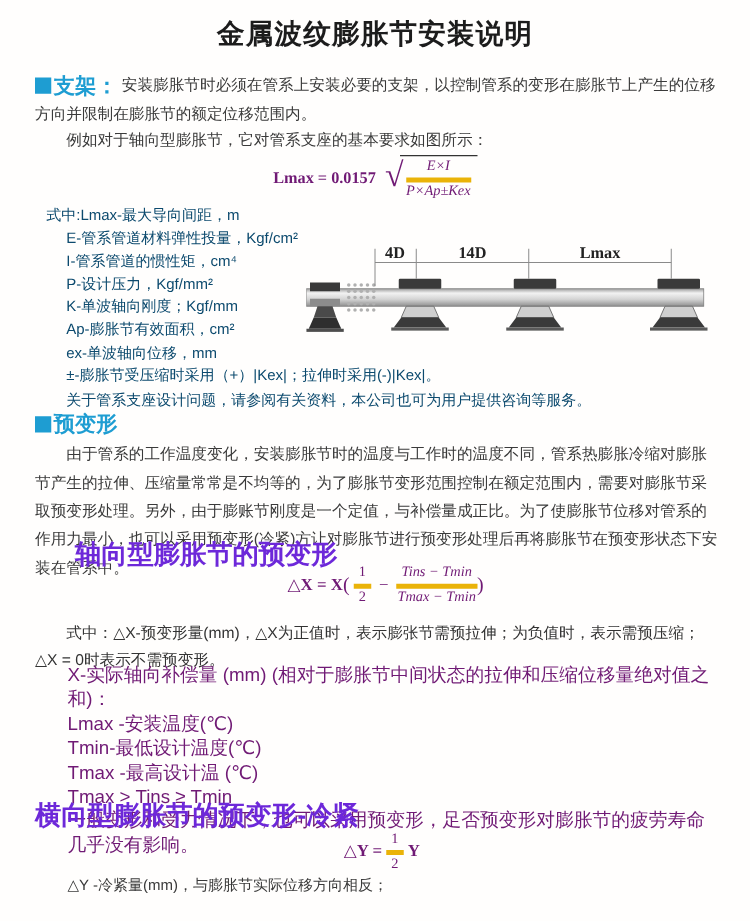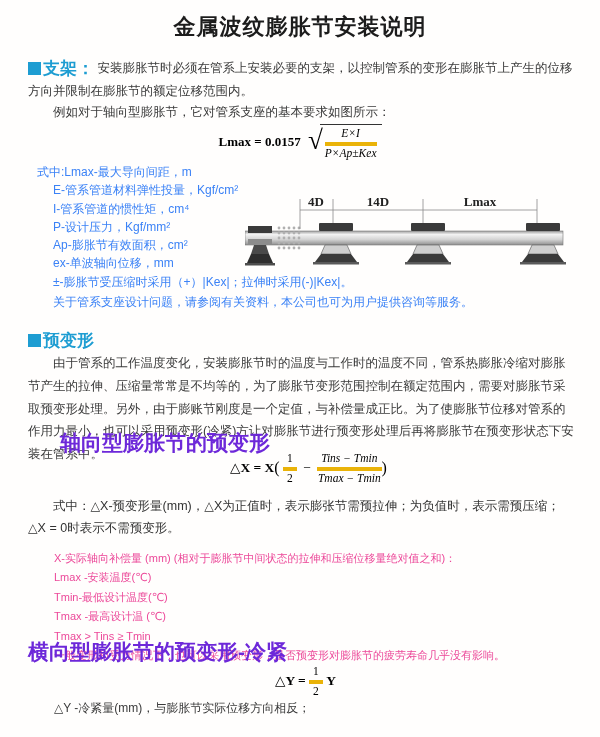--- a/index.html
+++ b/index.html
@@ -16,51 +16,51 @@
   }
   .body-txt{font-size:12.5px;line-height:22.5px;color:#3a3a3a;}
   .p1{top:57px;left:28px;width:547px;}
   .sq{
     display:inline-block;width:13px;height:13px;background:#1e9dd2;
     margin-right:2px;vertical-align:-1px;
   }
   .sec-head{color:#1e9dd2;font-weight:bold;font-size:17px;line-height:1;vertical-align:-2px;}
 
   
-  .formula{font-family:"Liberation Serif","DejaVu Serif",serif;color:#000000;}
+  .formula{font-family:"Liberation Serif","DejaVu Serif",serif;color:#701a75;}
   .f1{top:124px;left:150px;width:300px;text-align:center;font-size:13px;}
   .f-lhs{font-weight:bold;}
   .radical{display:inline-flex;align-items:flex-start;margin-left:4px;}
   .rad-sign{font-size:27px;line-height:1;font-weight:400;transform:translateY(3px);}
   .radicand{display:inline-block;border-top:1.4px solid #333;padding:2px 5px 0 5px;margin-left:-3px;}
   .frac{
     display:inline-block;vertical-align:middle;text-align:center;
     font-family:"Liberation Serif","DejaVu Serif",serif;
     font-style:italic;font-size:11.5px;line-height:1.2;
   }
   .frac .fn{display:block;border-bottom:4px solid #eab308;padding:0 4px 1px 4px;}
   .frac .fd{display:block;padding-top:1px;}
   .f2{top:452px;left:230px;width:220px;font-size:13.5px;}
   .f3{top:665px;left:275px;width:120px;font-size:13.5px;}
   .paren{font-size:16px;vertical-align:-1px;}
   .op{margin:0 3px;}
 
   
-  .vars{top:163px;left:37px;width:260px;font-size:12px;line-height:18.3px;color:#3b82f6;}
+  .vars{top:163px;left:37px;width:260px;font-size:12px;line-height:18.3px;color:#0c4a6e;}
   .vars .vi{margin-left:16px;}
   .vars .wide{width:530px;}
 
   
   .h-pre{top:330px;left:28px;}
   .sub-head{color:#6d28d9;font-weight:bold;font-size:21px;}
   .h-axial{top:429px;left:60px;}
   .h-lateral{top:638px;left:28px;}
   .p3{top:352px;left:28px;width:549px;line-height:22.8px;text-indent:2em;}
   .p4{top:495px;left:28px;width:549px;line-height:22px;text-indent:2em;font-size:12.5px;}
-  .lines{top:531px;left:54px;width:520px;font-size:11px;line-height:19.4px;color:#ec4899;margin-top:18px;}
+  .lines{top:531px;left:54px;width:520px;font-size:15px;line-height:19.4px;color:#701a75;}
   .note{top:700px;left:54px;font-size:12px;color:#3a3a3a;}
   .diagram{top:193px;left:245px;}
 </style>
 </head>
 <body>
 
 <div class="page">
 
   <div class="abs title">金属波纹膨胀节安装说明</div>
 
@@ -81,20 +81,21 @@
         </span>
       </span>
     </span>
   </div>
 
   <div class="abs vars">
     <div>式中:Lmax-最大导向间距，m</div>
     <div class="vi">E-管系管道材料弹性投量，Kgf/cm²</div>
     <div class="vi">I-管系管道的惯性矩，cm⁴</div>
     <div class="vi">P-设计压力，Kgf/mm²</div>
+    <div class="vi">K-单波轴向刚度；Kgf/mm</div>
     <div class="vi">Ap-膨胀节有效面积，cm²</div>
     <div class="vi">ex-单波轴向位移，mm</div>
     <div class="vi wide">±-膨胀节受压缩时采用（+）|Kex|；拉伸时采用(-)|Kex|。</div>
     <div class="vi wide" style="margin-top:2px;">关于管系支座设计问题，请参阅有关资料，本公司也可为用户提供咨询等服务。</div>
   </div>
 
   <svg class="abs diagram" width="355" height="100" viewBox="0 0 355 100">
     <defs>
       <linearGradient id="pg" x1="0" y1="0" x2="0" y2="1">
         <stop offset="0" stop-color="#9f9f9f"></stop>

